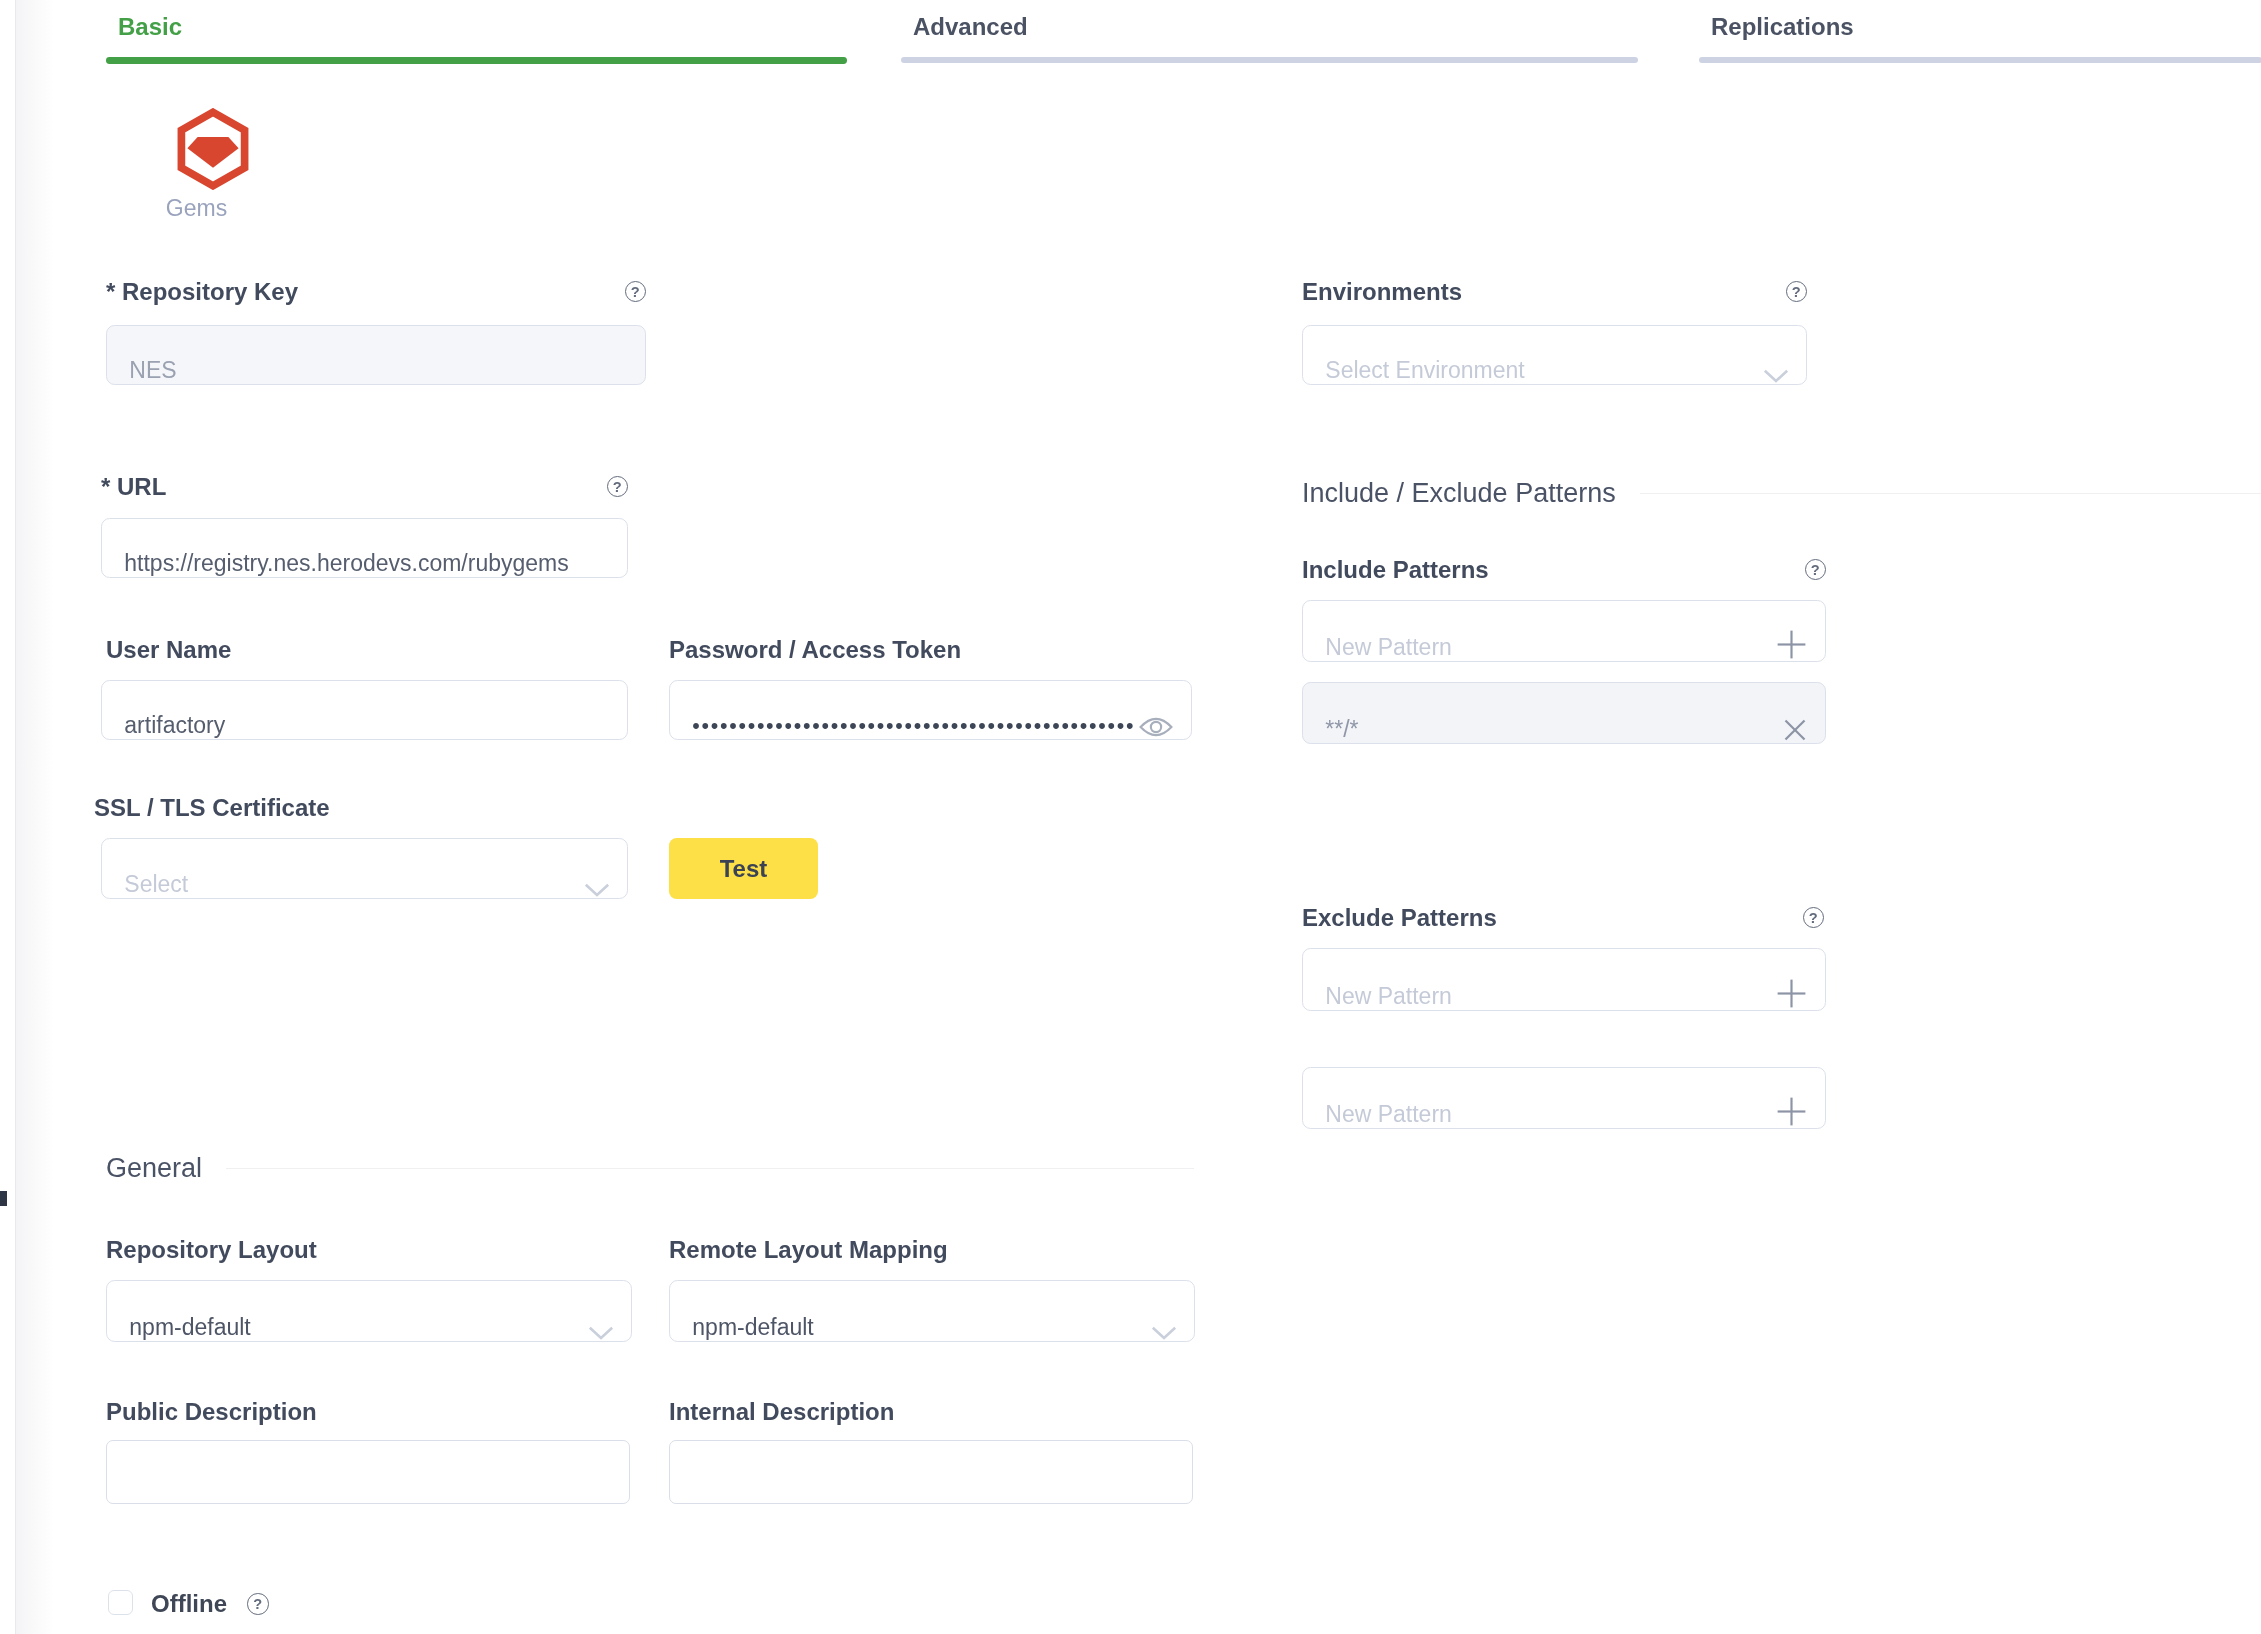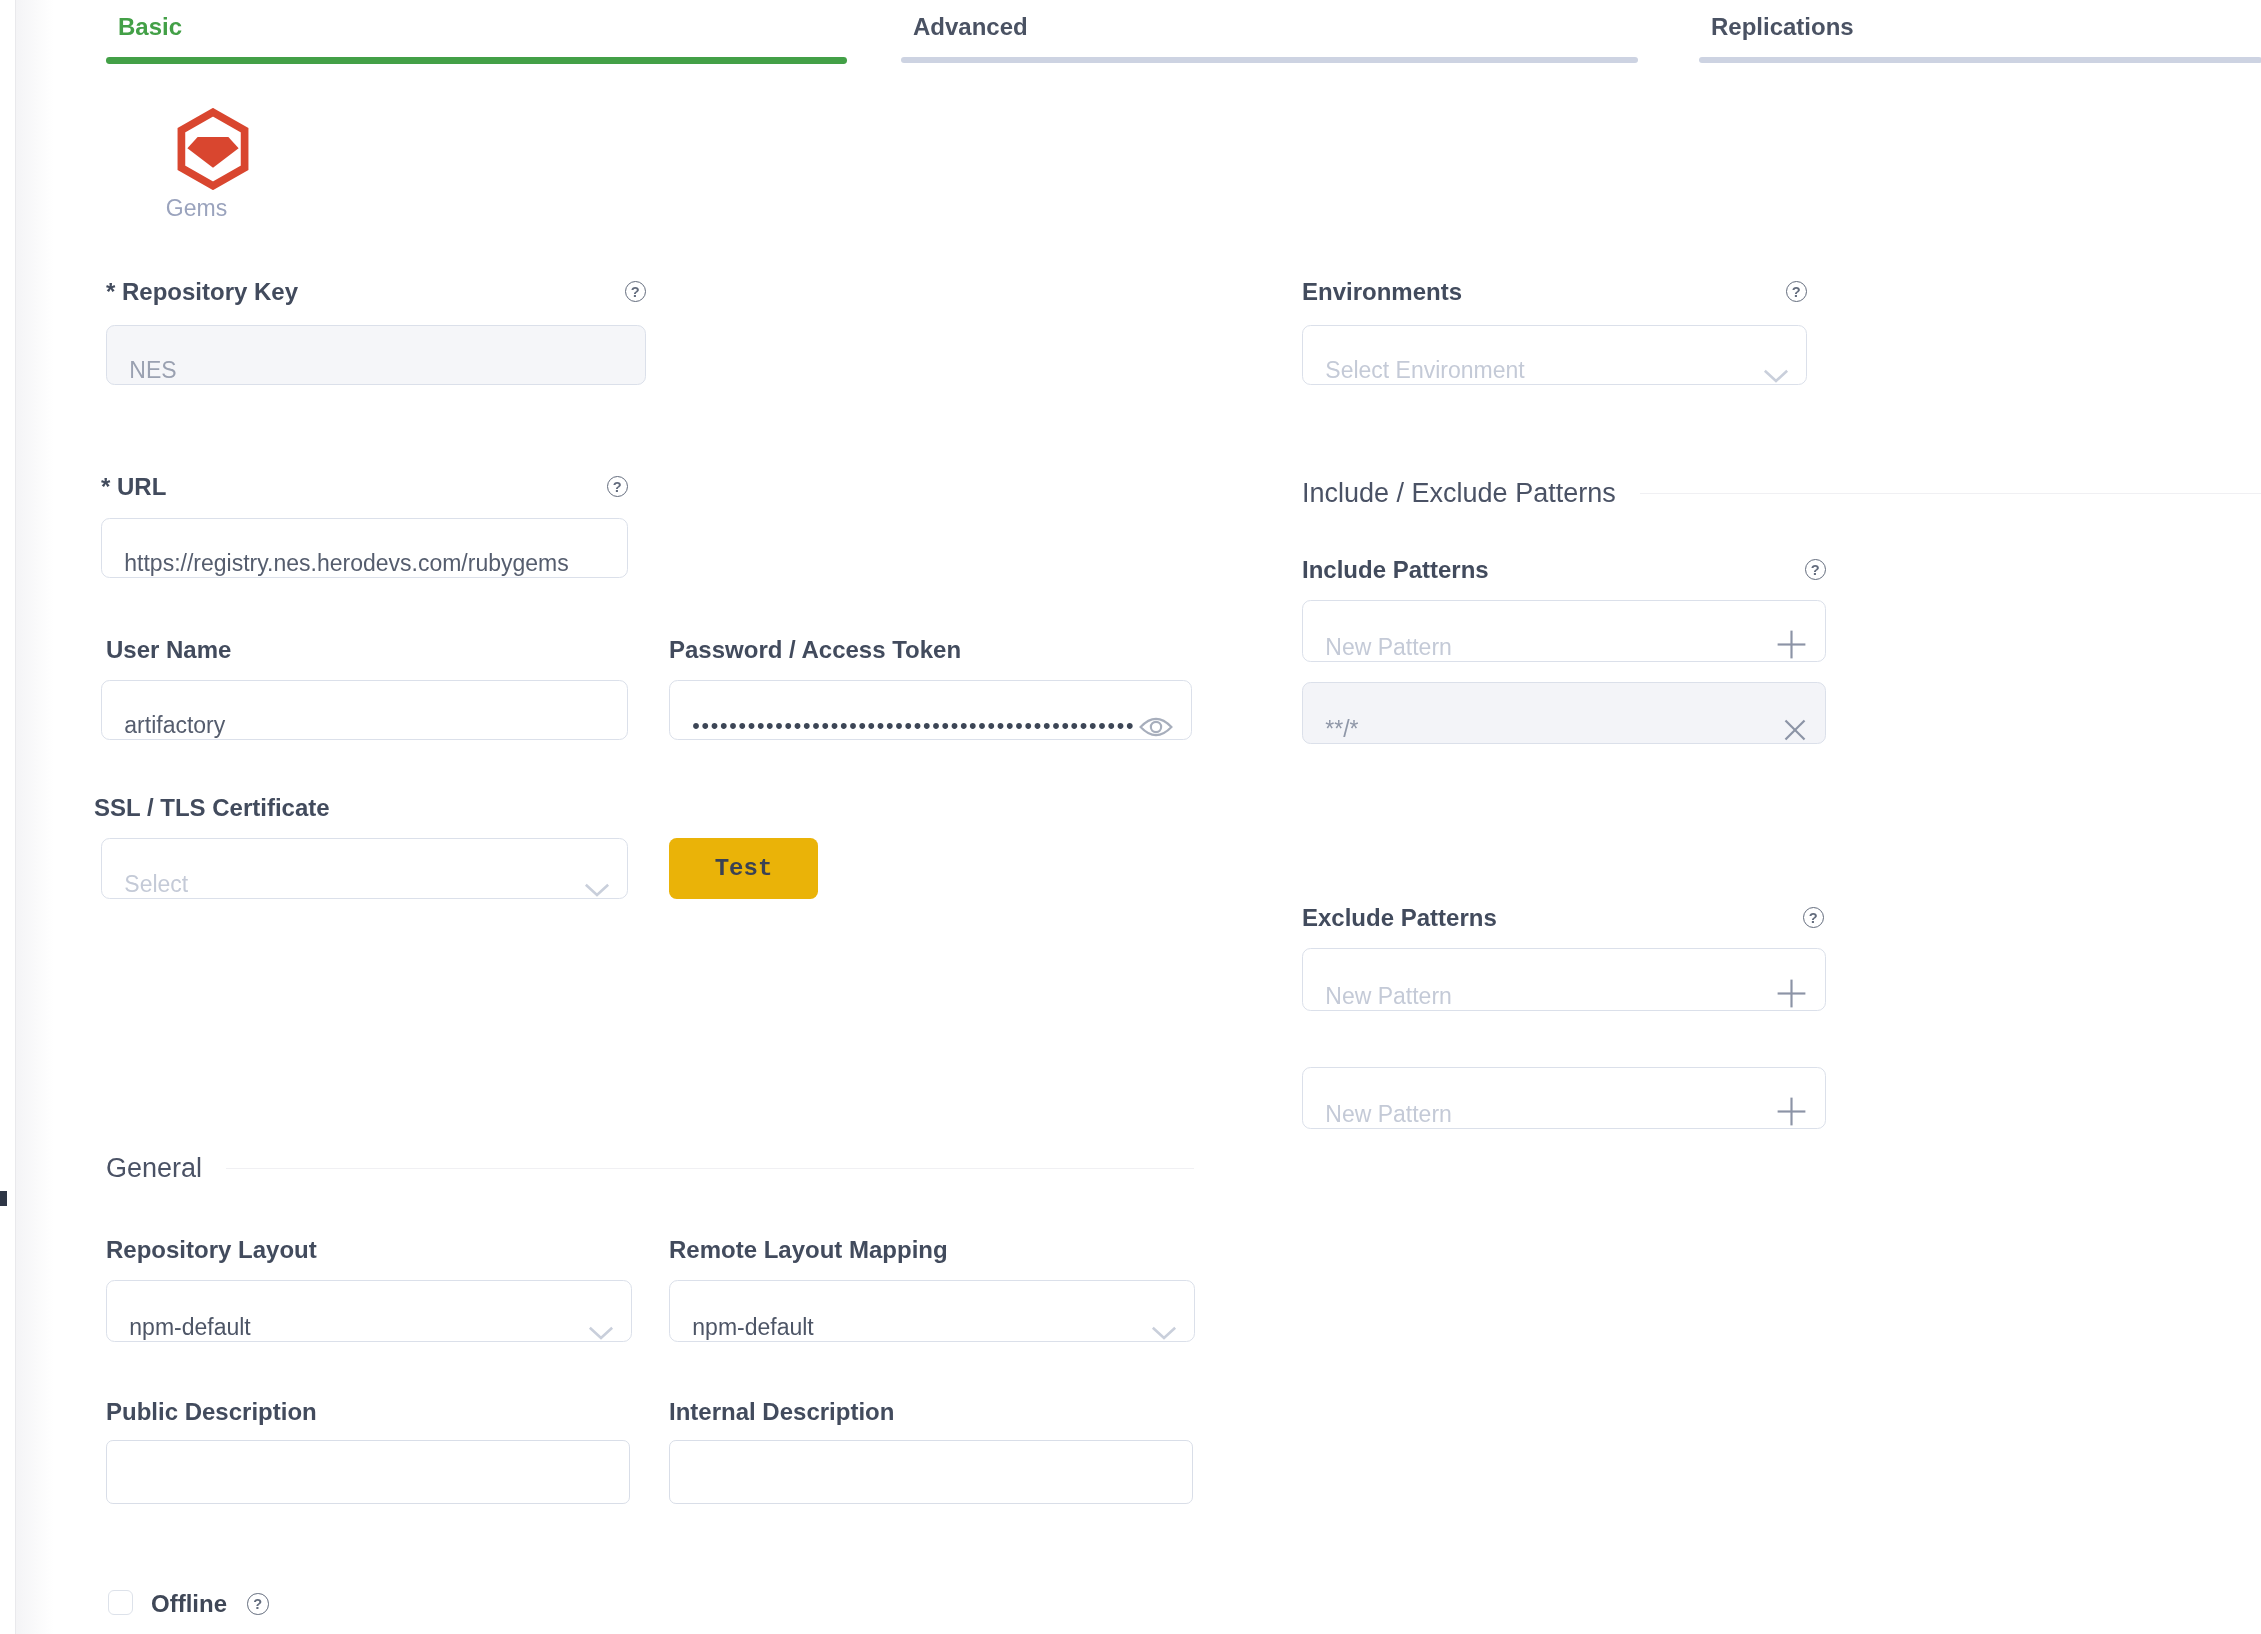--- a/index.html
+++ b/index.html
@@ -79,21 +79,21 @@
   .in-repolayout{left:106px;top:1280px;width:526px;height:62px;}
   .in-remotemap{left:669px;top:1280px;width:526px;height:62px;}
 
   .selectbox{cursor:pointer;}
   .select-value{flex:1;font-size:23px;color:#4d5566;white-space:nowrap;overflow:hidden;}
   .select-value.placeholder{color:#c4cad7;}
 
   .icon-btn{display:flex;align-items:center;justify-content:center;cursor:pointer;flex:0 0 auto;}
 
   .btn-test{position:absolute;left:669px;top:838px;width:149px;height:61px;border:none;border-radius:7.7px;
-            background:#eab308;font-family:Liberation Mono, monospace;font-size:24px;font-weight:700;color:#3a4254;cursor:pointer;}
+            background:#fde047;font-family:Liberation Sans, sans-serif;font-size:24px;font-weight:700;color:#3a4254;cursor:pointer;}
 
   .ta{position:absolute;box-sizing:border-box;border:1.7px solid #d9dee8;border-radius:6.9px;background:#fff;
       resize:none;font-family:inherit;font-size:22.3px;color:#555d6e;padding:10.3px 15.5px;outline:none;}
   .ta-public{left:106px;top:1440px;width:524px;height:64px;}
   .ta-internal{left:669px;top:1440px;width:524px;height:64px;}
 
   .checkbox{position:absolute;left:108px;top:1590px;width:25px;height:25px;box-sizing:border-box;
             border:1.7px solid #dde2ea;border-radius:6px;background:#fff;cursor:pointer;}
   .offline-label{position:absolute;left:151px;top:1590px;font-size:24px;font-weight:700;color:#3f4757;}
   .offline-help{position:absolute;left:247px;top:1593px;}

